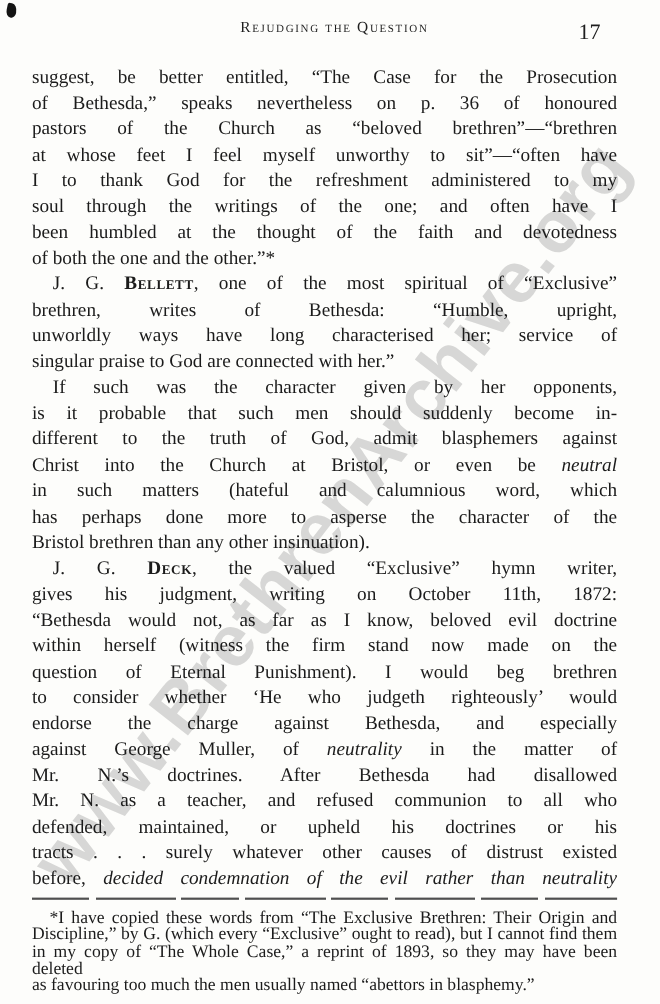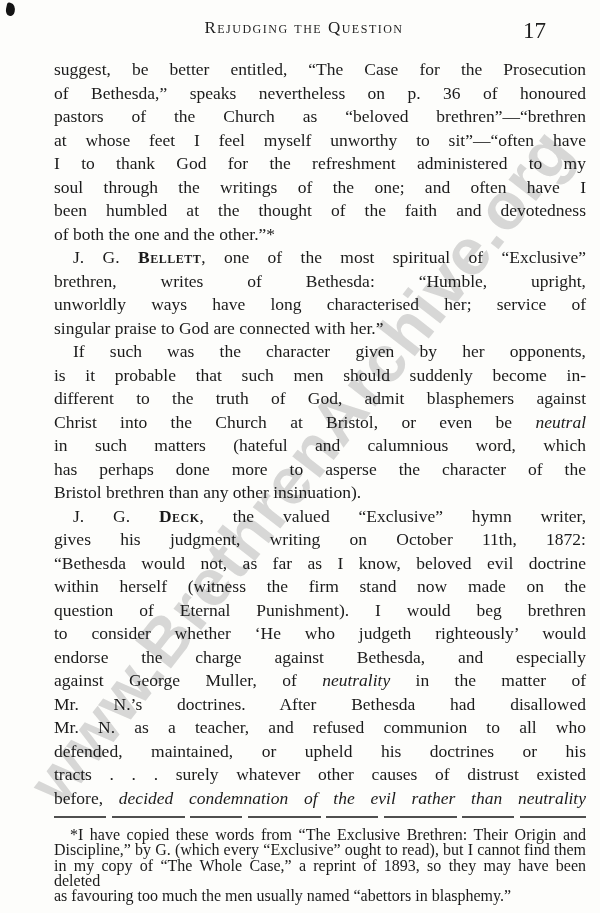--- a/index.html
+++ b/index.html
@@ -38,31 +38,31 @@
   }
   .running-header {
     position: absolute; left: 38px; right: 30px; top: 18px;
     height: 22px;
     z-index: 1;
   }
   .header-title {
     position: absolute; left: 0; right: 0;
     text-align: center;
     font-variant: small-caps;
-    font-size: 17px;
+    font-size: 14px;
     letter-spacing: 1.5px;
     color: #1e1e1e;
   }
   .page-number {
     position: absolute; right: 24px; top: 0;
-    font-size: 23px;
+    font-size: 20px;
     color: #1e1e1e;
   }
   .body-text {
-    position: absolute; left: 54px; top: 58px;
+    position: absolute; left: 29px; top: 58px;
     width: 532px;
     font-size: 17.5px;
     line-height: 23.5px;
     z-index: 1;
   }
   .line { text-align: justify; text-align-last: justify; }
   .line.last { text-align-last: left; }
   .para.indent .line:first-child { text-indent: 19px; }
   .it { font-style: italic; }
   .sc { font-variant: small-caps; letter-spacing: 0.5px; font-weight: bold; }

